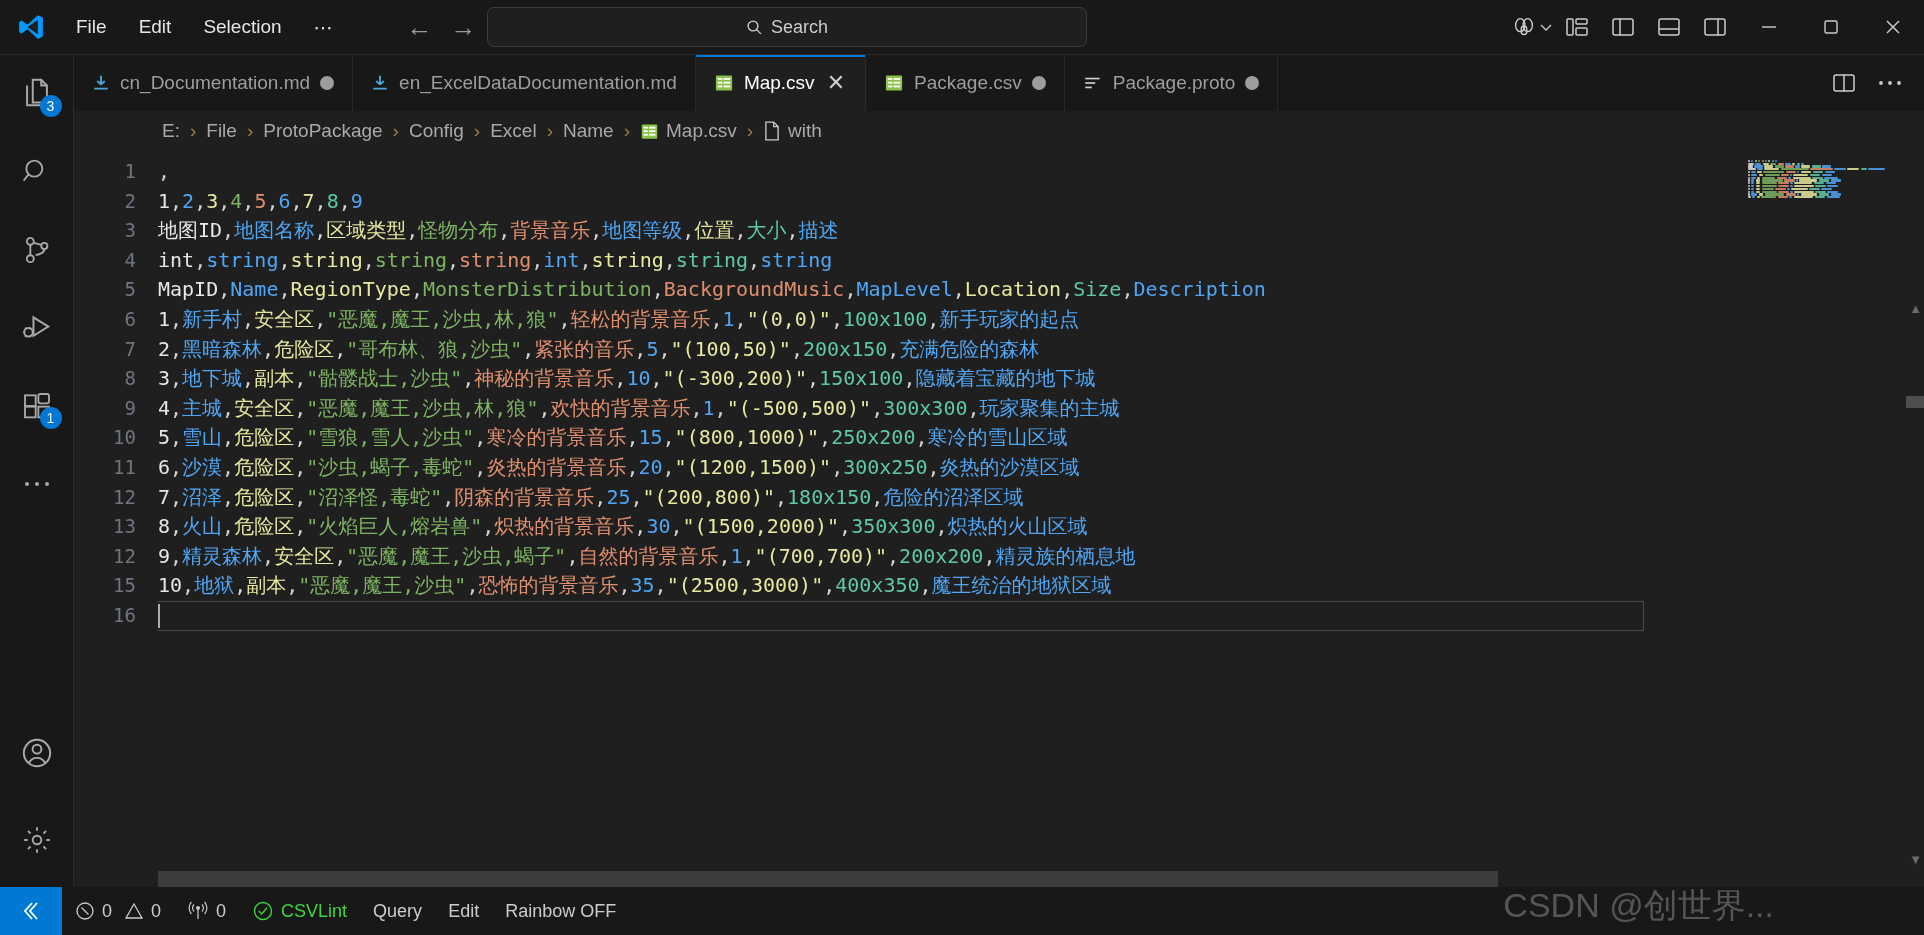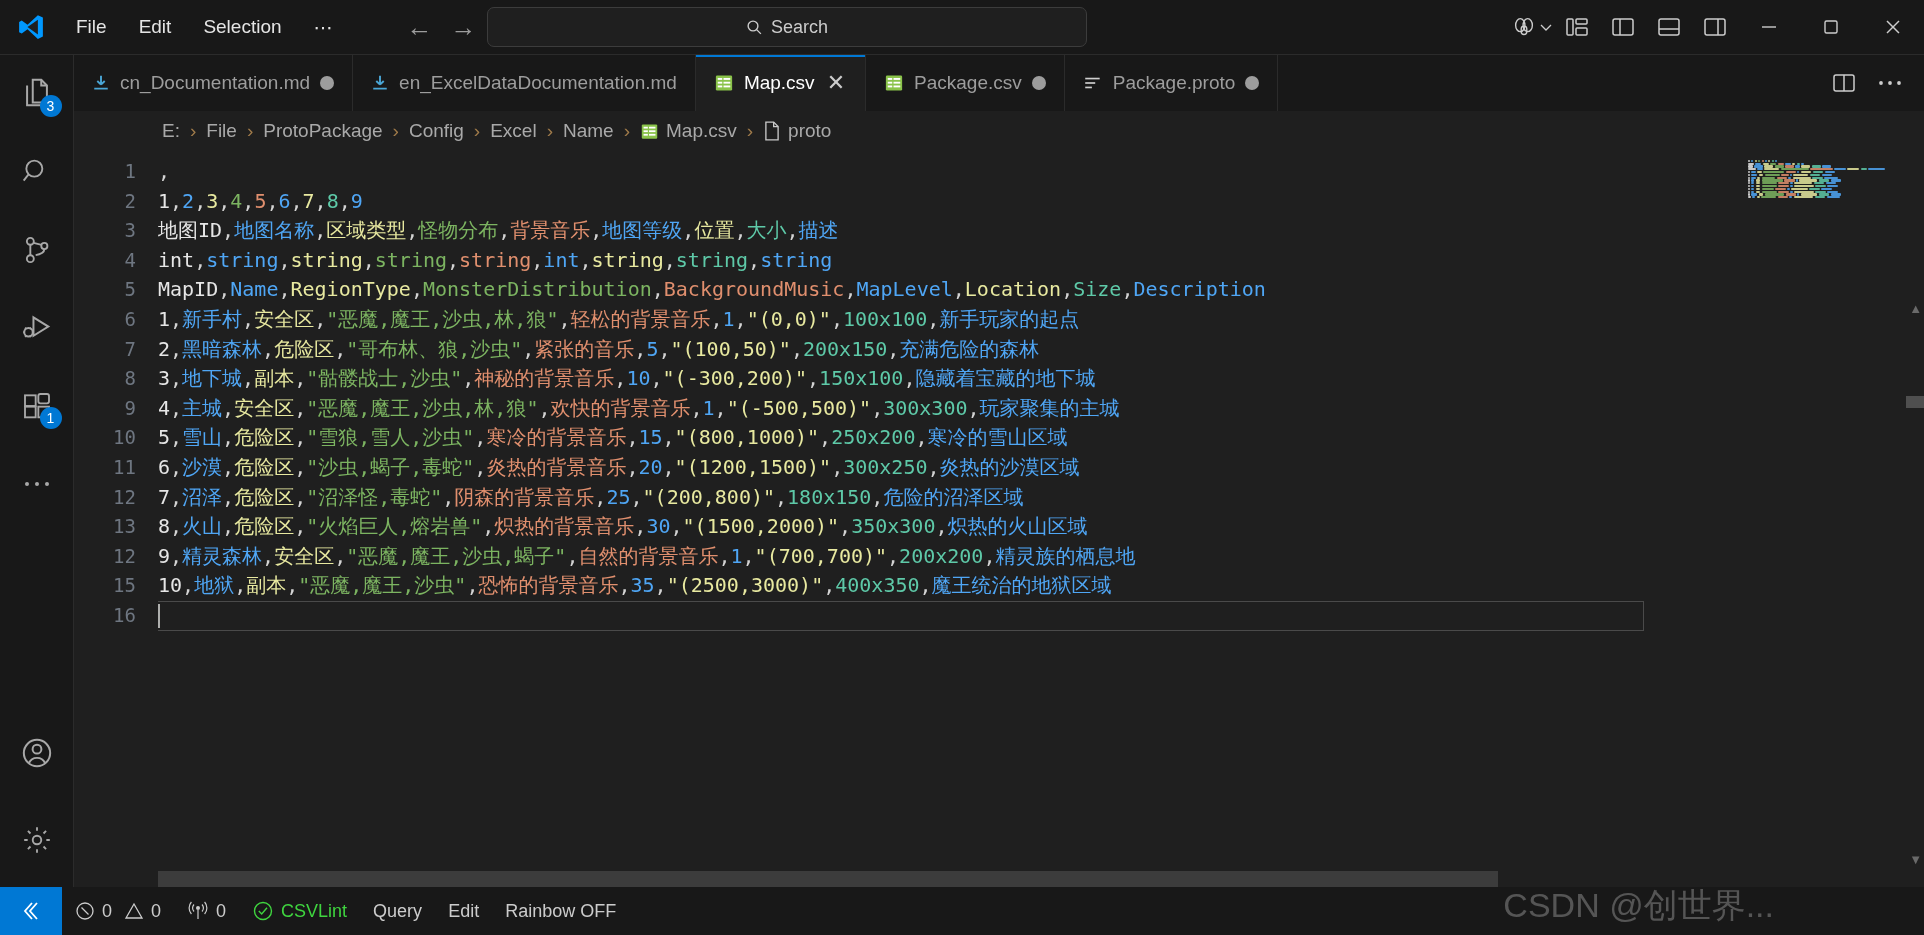--- a/index.html
+++ b/index.html
@@ -413,21 +413,21 @@
               </g>
           </svg>
           <span>Map.csv</span>
         </span>
         <span class="bc-sep">›</span>
         <span class="bc-item">
           <svg width="18" height="20" viewBox="0 0 16 18">
             <path d="M2.5 1h7l4 4v12h-11V1z" fill="none" stroke="#c9c9c9" stroke-width="1.2"></path>
             <path d="M9.5 1v4h4" fill="none" stroke="#c9c9c9" stroke-width="1.2"></path>
           </svg>
-          <span>proto</span>
+          <span>with</span>
         </span>
       </div>
 
       <div class="codewrap">
         <div class="gutter" id="gutter">
             <div>1</div>
             <div>2</div>
             <div>3</div>
             <div>4</div>
             <div>5</div>

